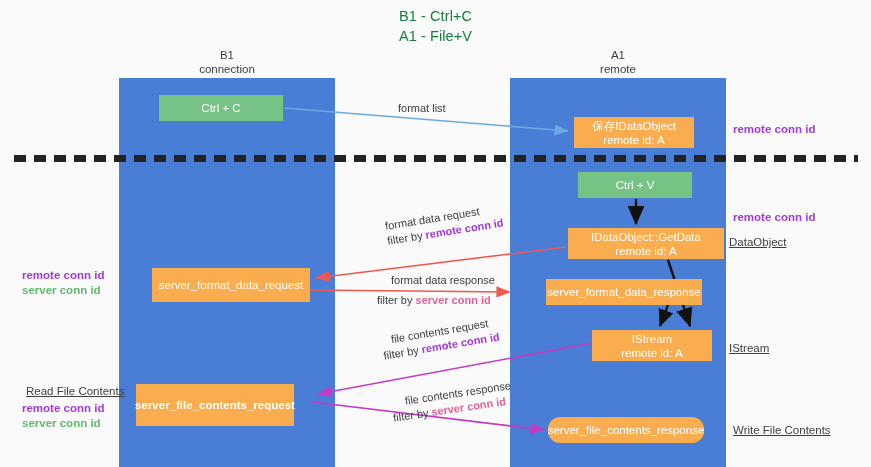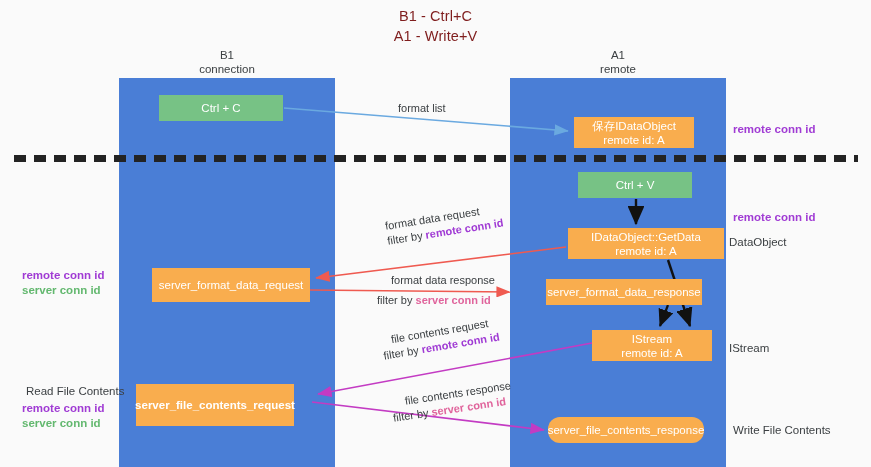--- a/index.html
+++ b/index.html
@@ -15,21 +15,21 @@
     background: #fafafa;
     overflow: hidden;
   }
   
   .title {
     position: absolute;
     left: 0; right: 0;
     top: 6px;
     text-align: center;
     font-size: 14.5px;
-    color: #7f1d1d;
+    color: #15803d;
     line-height: 20px;
     letter-spacing: .1px;
   }
   .title div { display: block; }
 
   
   .col-head {
     position: absolute;
     text-align: center;
     font-size: 11.5px;
@@ -91,21 +91,21 @@
     position: absolute;
     font-size: 11.5px;
     line-height: 15px;
     white-space: nowrap;
     z-index: 6;
   }
   .side .ln { display: block; }
   .c-purple { color: #a03bd4; font-weight: bold; }
   .c-green  { color: #63b86f; font-weight: bold; }
   .c-pink   { color: #e0649c; font-weight: bold; }
-  .c-dark   { color: #3c4043; }
+  .c-dark   { color: #3c4043; text-decoration: underline; }
 
   #s-rci-1 { left: 733px; top: 122px; }
   #s-rci-2 { left: 733px; top: 210px; }
   #s-dataobject { left: 729px; top: 235px; }
   #s-istream { left: 729px; top: 341px; }
   #s-write { left: 733px; top: 423px; }
   #s-left-ids { left: 22px; top: 268px; text-align: left; }
   #s-read { left: 26px; top: 384px; }
   #s-left-ids2 { left: 22px; top: 401px; text-align: left; }
 
@@ -134,21 +134,21 @@
     pointer-events: none;
   }
 </style>
 </head>
 <body>
 
 <div id="stage">
 
   <div class="title">
     <div>B1 - Ctrl+C</div>
-    <div>A1 - Write+V</div>
+    <div>A1 - File+V</div>
   </div>
 
   <div class="col-head" style="left:119px; top:48px; width:216px;">
     <span class="l1">B1</span>
     <span class="l2">connection</span>
   </div>
   <div class="col-head" style="left:510px; top:48px; width:216px;">
     <span class="l1">A1</span>
     <span class="l2">remote</span>
   </div>

